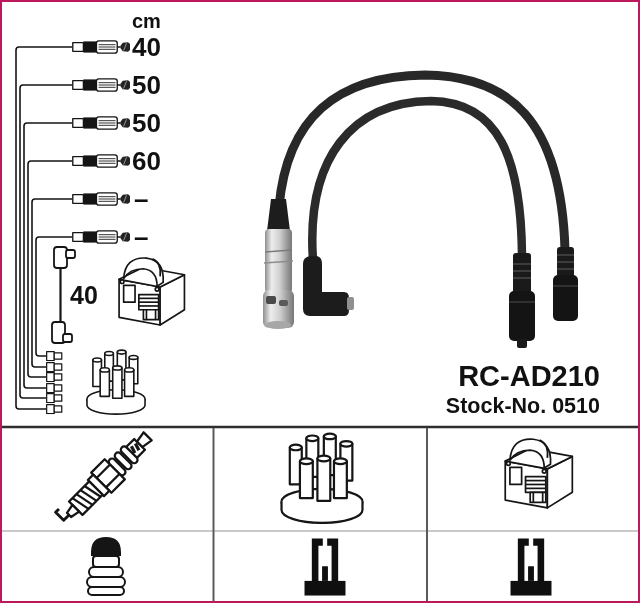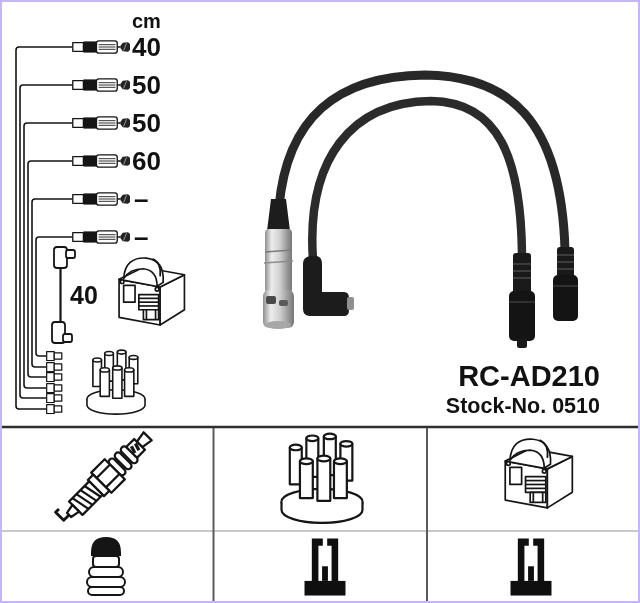--- a/index.html
+++ b/index.html
@@ -1,20 +1,20 @@
 <!DOCTYPE html>
 <html><head>
 <meta charset="utf-8">
 <style>
   html,body{margin:0;padding:0;background:#fff;}
   .canvas{
     position:relative;
     width:640px;height:603px;
     background:#ffffff;
-    border:2px solid #c4b5fd;
+    border:2px solid #be185d;
     box-sizing:border-box;
     font-family:"Liberation Sans", sans-serif;
     overflow:hidden;
   }
   svg{display:block;}
   text{
     font-family:"Liberation Sans", sans-serif;
     font-weight:bold;
     fill:#111111;
   }

